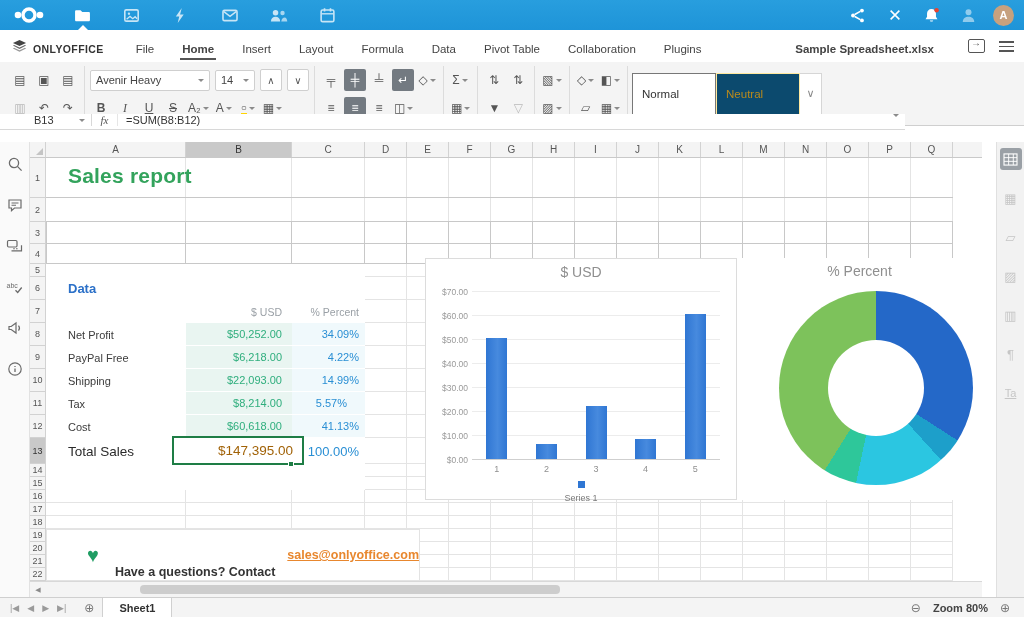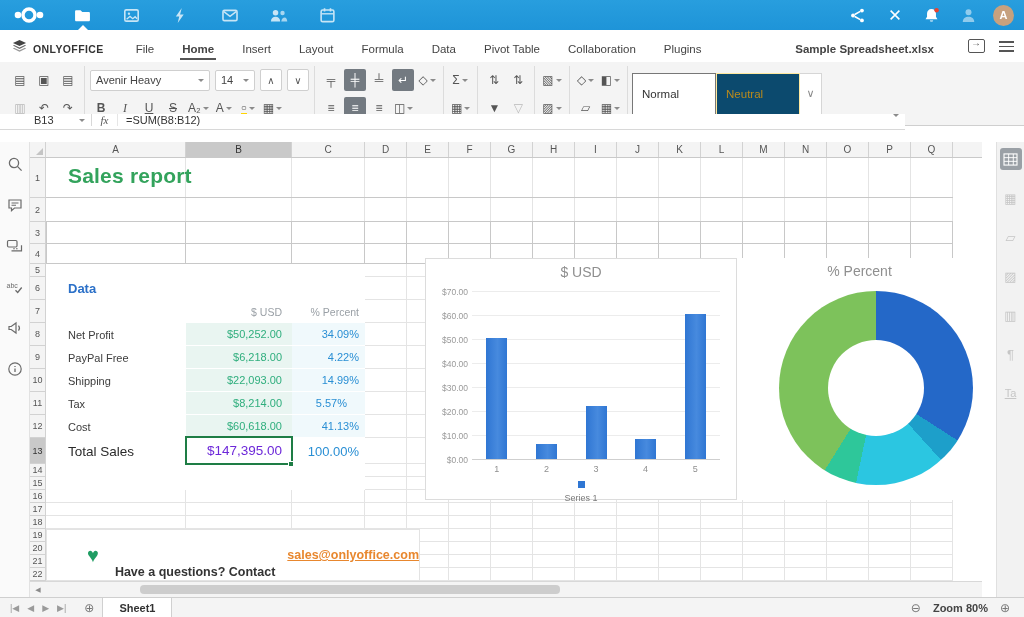--- a/index.html
+++ b/index.html
@@ -613,21 +613,21 @@
           <div class="trow-label" style="top: 216.5px;">Shipping</div>
           <div class="tcell" style="left: 140px; top: 211px; width: 106px; height: 22px; background: rgb(233, 245, 241); color: rgb(47, 174, 125); padding-right: 10px;">$22,093.00</div>
           <div class="tcell" style="left: 246px; top: 211px; width: 73px; height: 22px; background: rgb(240, 249, 252); color: rgb(42, 143, 212); padding-right: 6px;">14.99%</div>
           <div class="trow-label" style="top: 239.5px;">Tax</div>
           <div class="tcell" style="left: 140px; top: 234px; width: 106px; height: 22px; background: rgb(233, 245, 241); color: rgb(47, 174, 125); padding-right: 10px;">$8,214.00</div>
           <div class="tcell" style="left: 246px; top: 234px; width: 73px; height: 22px; background: rgb(240, 249, 252); color: rgb(42, 143, 212); padding-right: 18px;">5.57%</div>
           <div class="trow-label" style="top: 262.5px;">Cost</div>
           <div class="tcell" style="left: 140px; top: 257px; width: 106px; height: 22px; background: rgb(233, 245, 241); color: rgb(47, 174, 125); padding-right: 10px;">$60,618.00</div>
           <div class="tcell" style="left: 246px; top: 257px; width: 73px; height: 22px; background: rgb(240, 249, 252); color: rgb(42, 143, 212); padding-right: 6px;">41.13%</div>
           <div class="total-label" style="top: 286px;">Total Sales</div>
-          <div class="selcell" style="left: 139px; top: 278px; width: 108px; height: 29px; border: 2px solid rgb(30, 125, 69); color: #6d28d9; font-size: 13.5px; padding-right: 9px;">$147,395.00</div>
+          <div class="selcell" style="left: 126px; top: 278px; width: 132px; height: 29px; border: 2px solid rgb(30, 125, 69); color: #a16207; font-size: 13.5px; padding-right: 9px;">$147,395.00</div>
           <div class="handle" style="left: 242px; top: 303px; background: rgb(30, 125, 69);"></div>
           <div class="tcell" style="left: 246px; top: 280px; width: 73px; height: 26px; color: rgb(42, 143, 212); font-size: 13px; padding-right: 6px;">100.00%</div>
           <div class="chart-box" style="left: 379px; top: 100px; width: 312px; height: 242px; border: 1px solid rgb(220, 220, 220);">
             <div class="chart-title">$ USD</div>
             <div class="bar-grid" style="left: 46px; width: 248px; top: 200px; background: rgb(207, 207, 207);"></div>
             <div class="ytick" style="left: 6px; top: 196px;">$0.00</div>
             <div class="bar-grid" style="left: 46px; width: 248px; top: 176px;"></div>
             <div class="ytick" style="left: 6px; top: 172px;">$10.00</div>
             <div class="bar-grid" style="left: 46px; width: 248px; top: 152px;"></div>
             <div class="ytick" style="left: 6px; top: 148px;">$20.00</div>

